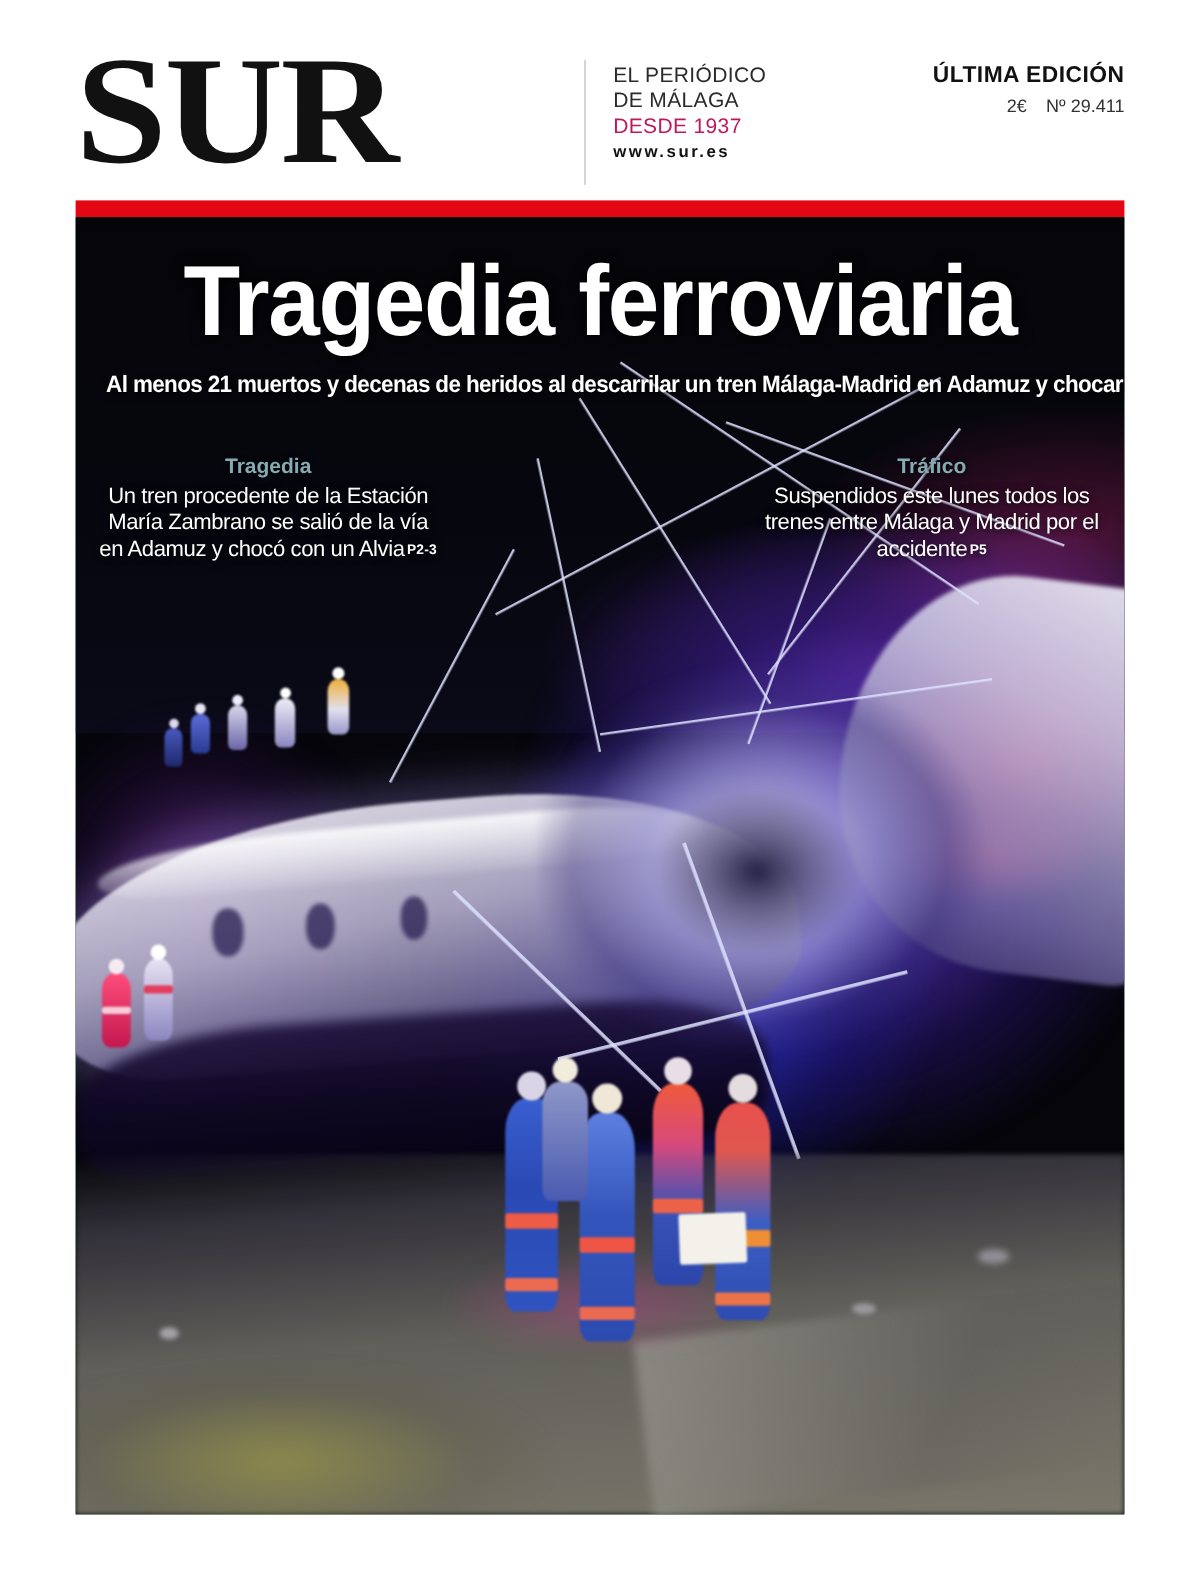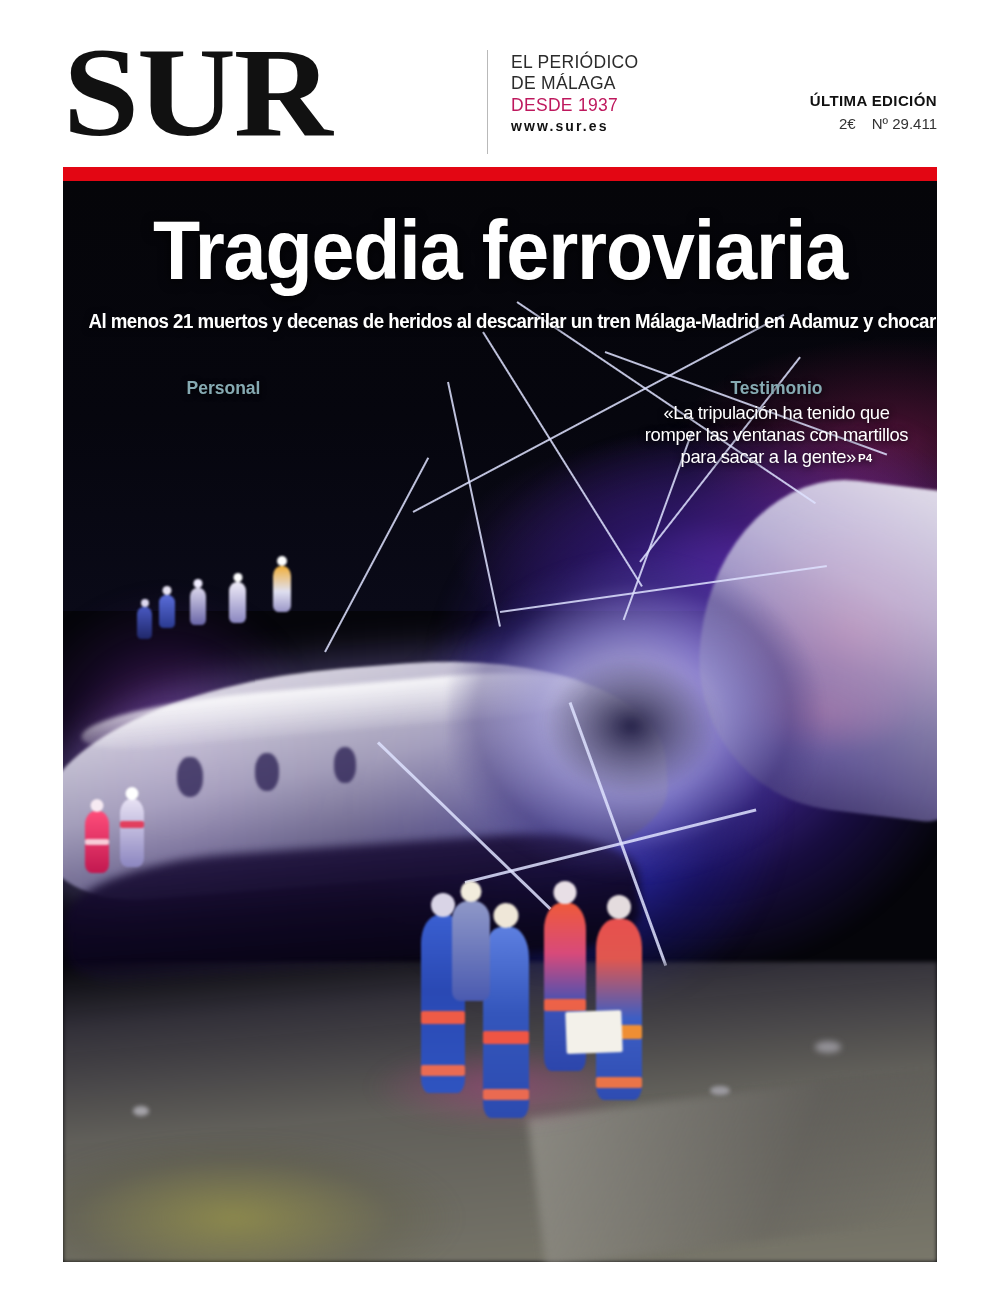--- a/index.html
+++ b/index.html
@@ -99,27 +99,26 @@
   }
 
   .edition {
     position: absolute;
     right: 0;
     top: 13px;
     text-align: right;
     width: 260px;
   }
   .edition-label {
-    font-size: 15px;
+    font-size: 19px;
     font-weight: 700;
     letter-spacing: 0.4px;
     color: #111111;
     line-height: 1.5;
     white-space: nowrap;
-    margin-top: 41px;
   }
   .edition-date {
     font-size: 15px;
     font-weight: 400;
     color: #333333;
     line-height: 1.45;
     white-space: nowrap;
   }
   .edition-price {
     font-size: 15px;
@@ -578,28 +577,31 @@
       <div style="position:absolute;left:86%;top:860px;width:26px;height:12px;background:rgba(225,222,238,0.45);border-radius:50%;filter:blur(3px);"></div>
     </div>
 
     <div class="headline">Tragedia ferroviaria</div>
 
     <div class="subhead">Al menos 21 muertos y decenas de heridos al descarrilar un tren Málaga-Madrid en Adamuz y chocar con otro</div>
 
     <div class="teasers">
 
       <div class="teaser">
-        <div class="teaser-kicker">Personal</div>
-      </div>
+        <div class="teaser-kicker">Tragedia</div>
+        <div class="teaser-text">
+          <span>Un tren procedente de la Estación María Zambrano se salió de la vía en Adamuz y chocó con un Alvia</span><span class="pageref">P2-3</span>
+        </div>
+      </div>
+
 
       <div class="teaser">
-        <div class="teaser-kicker">Testimonio</div>
+        <div class="teaser-kicker">Tráfico</div>
         <div class="teaser-text">
-          <span>«La tripulación ha tenido que romper las ventanas con martillos para sacar a la gente»</span><span class="pageref">P4</span>
+          <span>Suspendidos este lunes todos los trenes entre Málaga y Madrid por el accidente</span><span class="pageref">P5</span>
         </div>
       </div>
-
 
     </div>
 
 
   </div>
 </div>
 
 </body></html>

